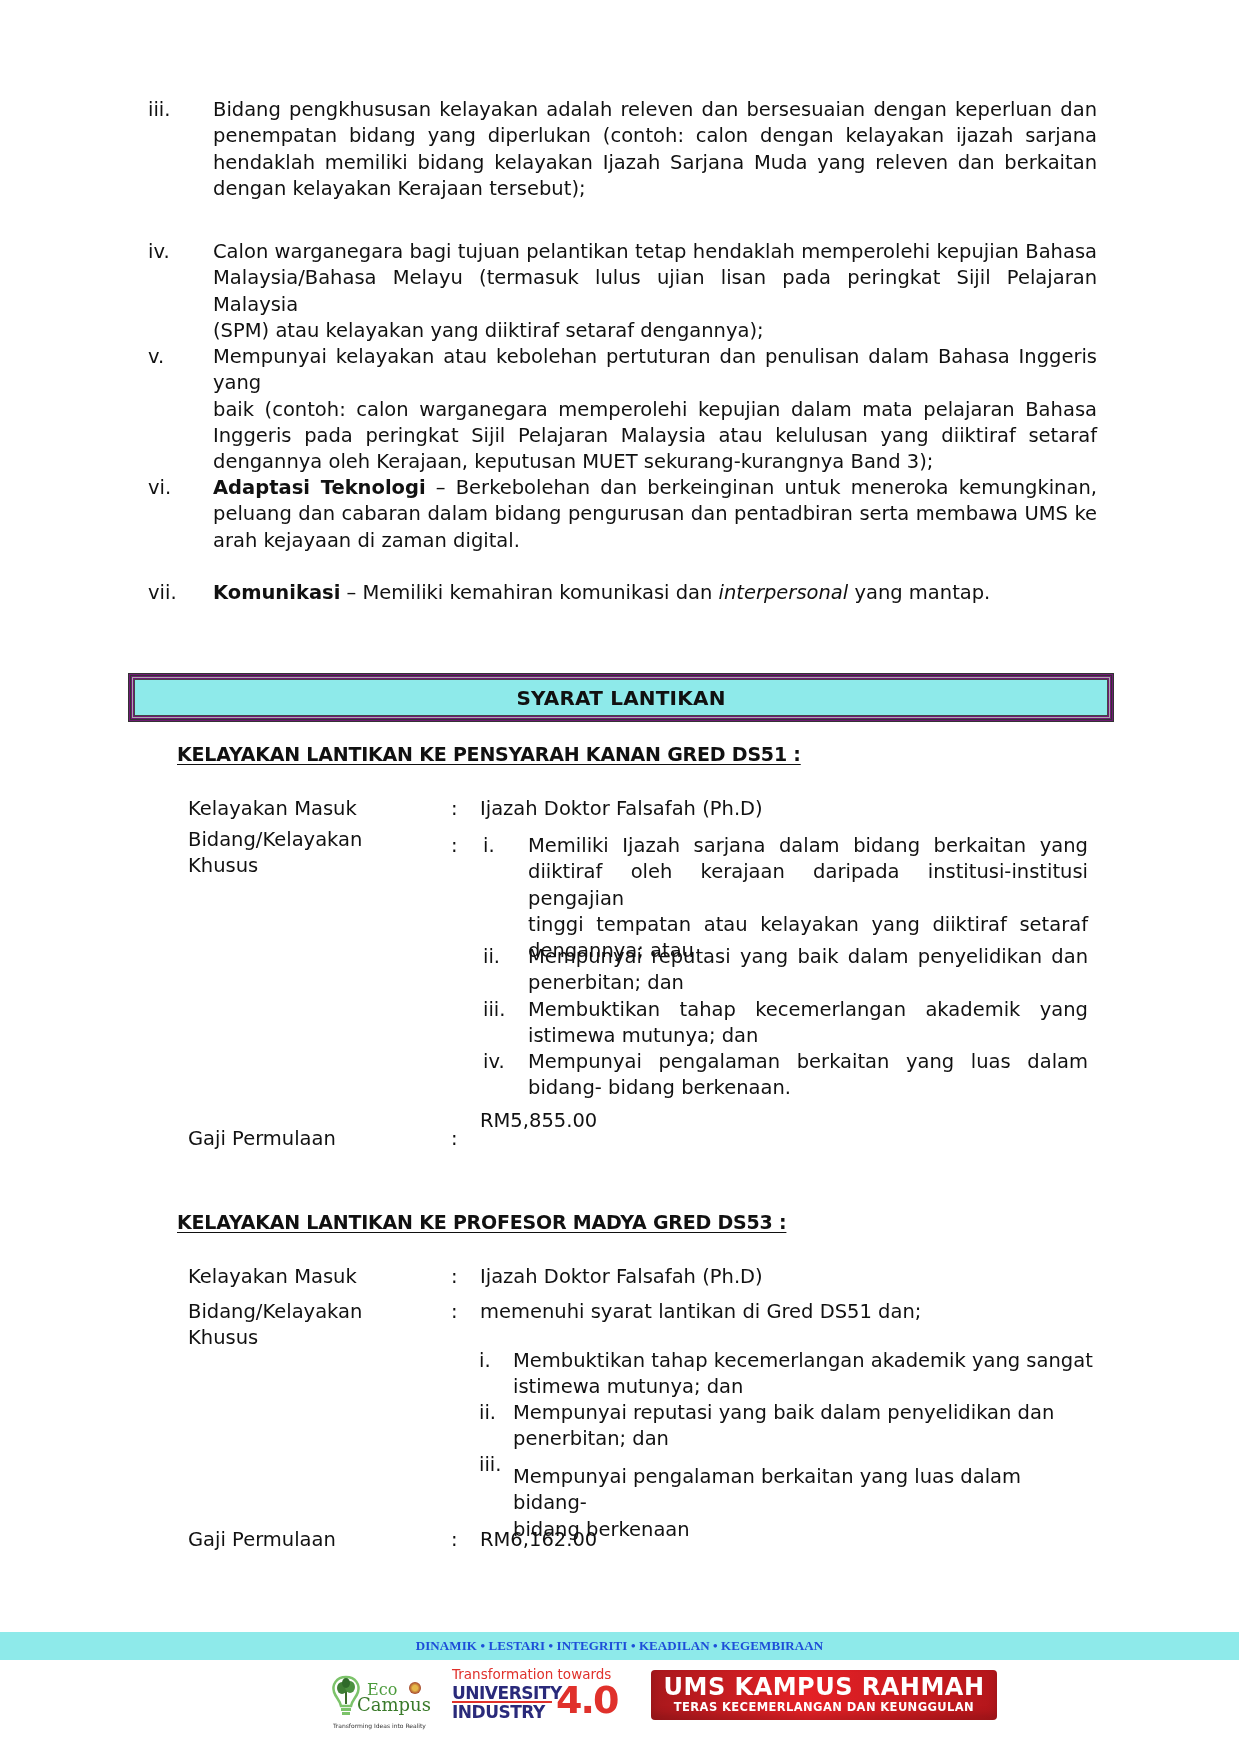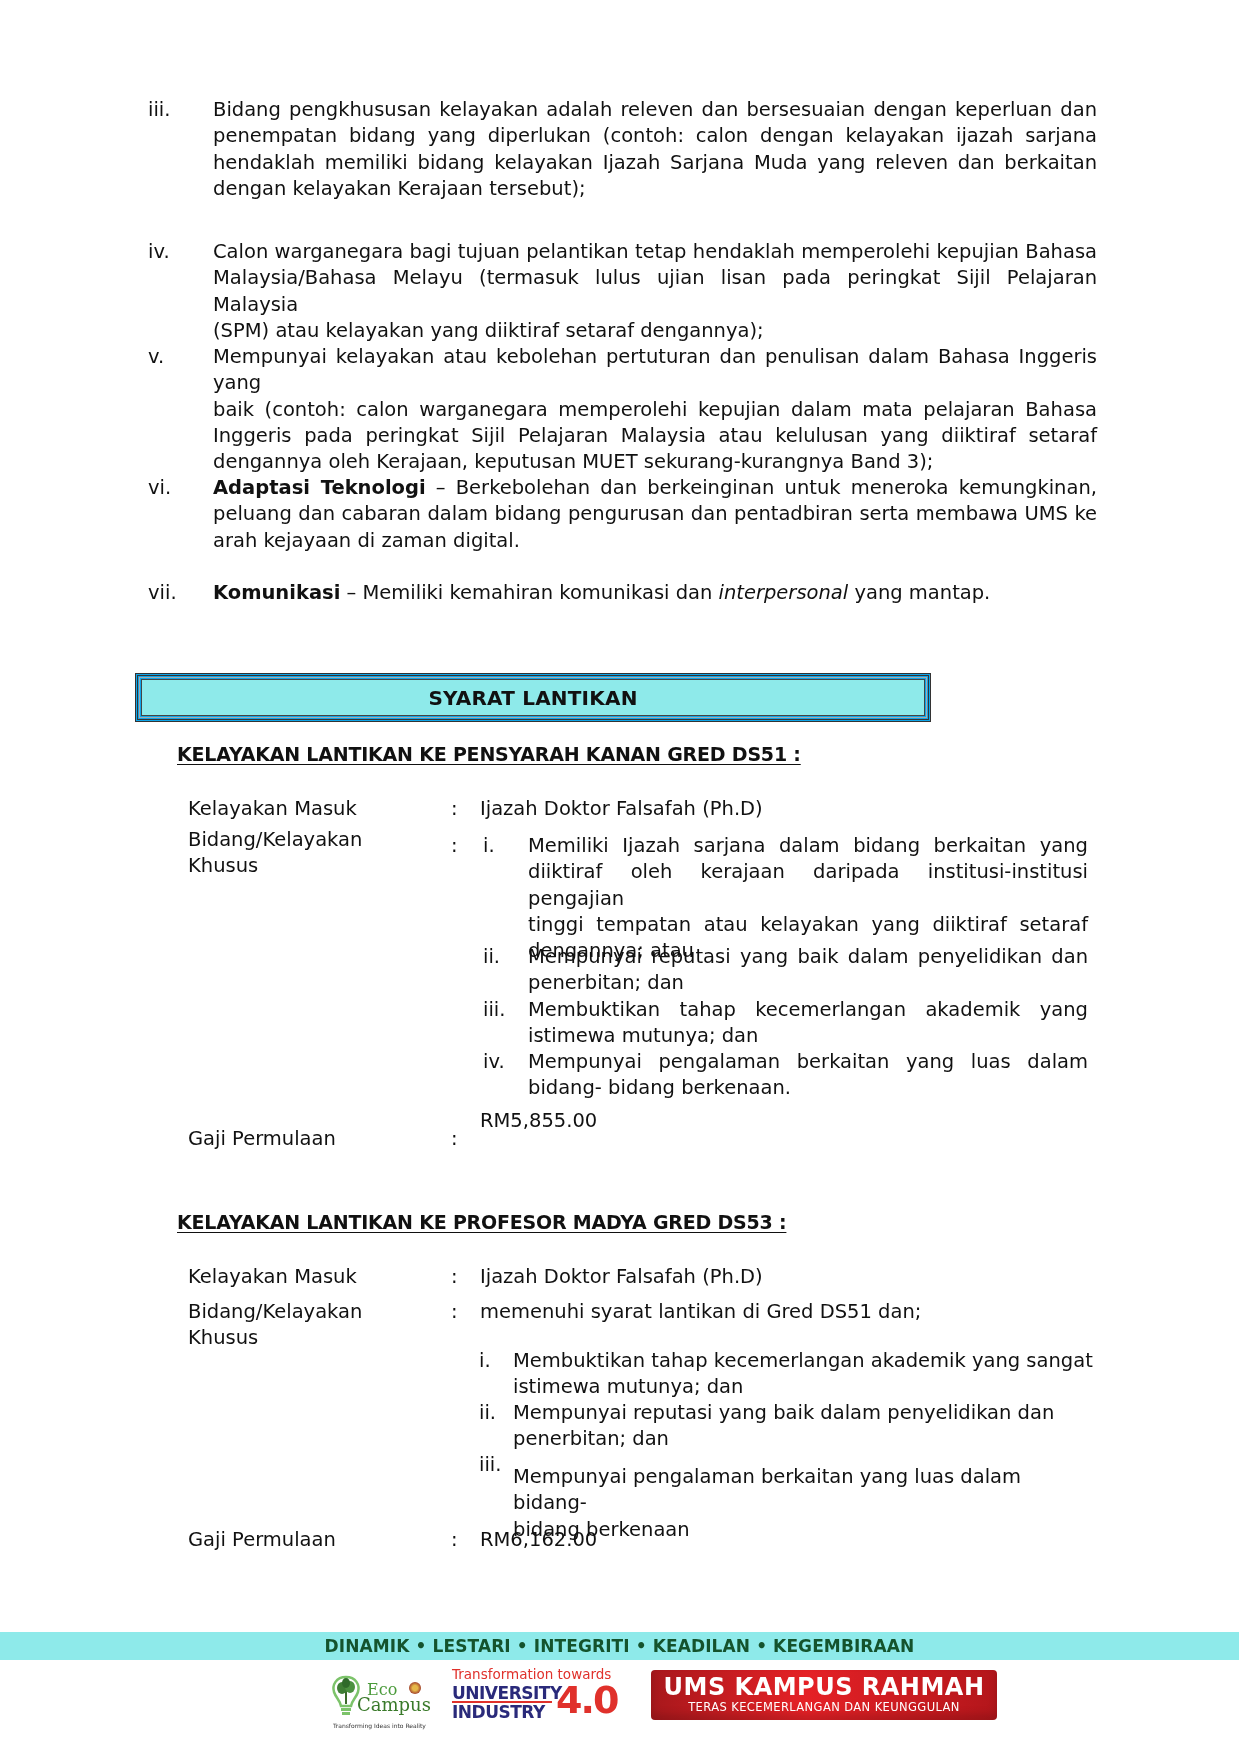--- a/index.html
+++ b/index.html
@@ -5,42 +5,42 @@
   html, body { margin: 0; padding: 0; background: #ffffff; }
   body { width: 1241px; height: 1755px; position: relative; overflow: hidden;
          font-family: "DejaVu Sans", "Liberation Sans", sans-serif; color: #111; }
   .txt { font-size: 19.5px; line-height: 26.3px; }
   .justify { text-align: justify; text-align-last: left; }
   .num { position: absolute; font-size: 19.5px; line-height: 26.3px; }
   .item-text { position: absolute; left: 213px; width: 884px; }
   b { font-weight: bold; }
   i { font-style: italic; }
 
-  .section-box { position: absolute; left: 135px; top: 673px; width: 796px; height: 49px;
+  .section-box { position: absolute; left: 128px; top: 673px; width: 986px; height: 49px;
                  box-sizing: border-box; border: 3px double #333;
-                 background: #0ea5e9; outline: 1px solid #aaa; outline-offset: -5px; }
+                 background: #701a75; outline: 1px solid #aaa; outline-offset: -5px; }
   .section-box-inner { position: absolute; left: 3px; right: 3px; top: 3px; bottom: 3px;
                        border: 1px solid #444; background: #8eeaea; display: flex;
                        align-items: center; justify-content: center; }
   .section-title { font-weight: bold; font-size: 20px; letter-spacing: 0.2px; color: #111; }
 
   .sub-heading { position: absolute; left: 177px; font-weight: bold; font-size: 19px;
                  text-decoration: underline; text-underline-offset: 3px; letter-spacing: -0.2px; }
 
   .lbl { position: absolute; left: 188px; font-size: 19.5px; line-height: 26.3px; }
   .colon { position: absolute; left: 451px; font-size: 19.5px; line-height: 26.3px; }
   .val { position: absolute; left: 480px; font-size: 19.5px; line-height: 26.3px; }
   .snum { position: absolute; left: 483px; font-size: 19.5px; line-height: 26.3px; }
   .stext { position: absolute; left: 528px; width: 560px; font-size: 19.5px; line-height: 26.3px; }
   .snum2 { position: absolute; left: 479px; font-size: 19.5px; line-height: 26.3px; }
   .stext2 { position: absolute; left: 513px; width: 580px; font-size: 19.5px; line-height: 26.3px; }
 
   .footer-band { position: absolute; left: 0; top: 1632px; width: 1239px; height: 28px;
                  background: #8eeaea; display: flex; align-items: center; justify-content: center; }
-  .motto { font-weight: bold; font-size: 17px; color: #14532d; letter-spacing: 0.1px; }
+  .motto { font-weight: bold; font-size: 13px; color: #1d4ed8; letter-spacing: 0.1px; font-family: Liberation Serif, serif; }
 
   .logo { position: absolute; }
   .eco { left: 325px; top: 1666px; width: 100px; height: 62px; margin-top: 8px; }
   .eco-word1 { position: absolute; left: 42px; top: 6px; font-family: "DejaVu Serif", serif;
                font-size: 16px; color: #4a9a3a; }
   .eco-word2 { position: absolute; left: 32px; top: 20px; font-family: "DejaVu Serif", serif;
                font-size: 18px; color: #3a7a2a; }
   .eco-tag { position: absolute; left: 8px; top: 48px; font-size: 6px; color: #333; white-space: nowrap; }
   .eco-seal { position: absolute; left: 84px; top: 8px; width: 12px; height: 12px; border-radius: 50%;
               background: radial-gradient(circle, #e6b84a 30%, #a4462c 70%); }
@@ -54,21 +54,21 @@
   .u40-line { position: absolute; left: 0; top: 35px; width: 100px; height: 2px; background: #e0312b; }
   .u40-num { position: absolute; left: 104px; top: 14px; font-size: 38px; font-weight: bold; color: #e0312b;
              letter-spacing: -2px; line-height: 40px; }
 
   .ums { left: 651px; top: 1670px; width: 346px; height: 50px; border-radius: 4px;
          background: linear-gradient(90deg, #a8181c 0%, #e52126 45%, #b3161b 100%);
          box-shadow: inset 0 -6px 8px rgba(0,0,0,0.15); }
   .ums-title { position: absolute; left: 0; right: 0; top: 3px; text-align: center; color: #fff;
                font-weight: bold; font-size: 24px; letter-spacing: 0.5px; }
   .ums-sub { position: absolute; left: 0; right: 0; top: 30px; text-align: center; color: #fff;
-             font-weight: normal; font-size: 11.5px; letter-spacing: 0.4px; }
+             font-weight: bold; font-size: 11.5px; letter-spacing: 0.4px; }
 </style>
 </head>
 <body>
 
 <div>
 
   <div>
     <span class="num" style="left:148px; top:97px;">iii.</span>
     <div class="item-text txt" style="top:97px;">
       <div class="justify" style="text-align-last:justify;">Bidang pengkhususan kelayakan adalah releven dan bersesuaian dengan keperluan dan</div>

